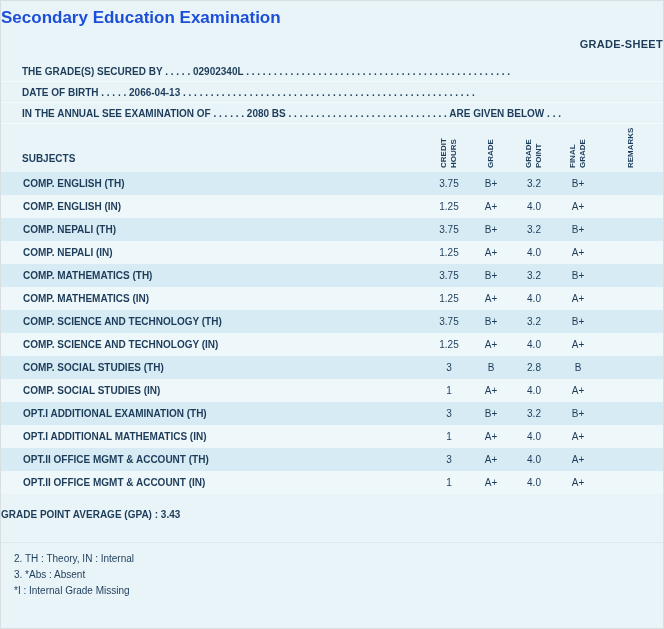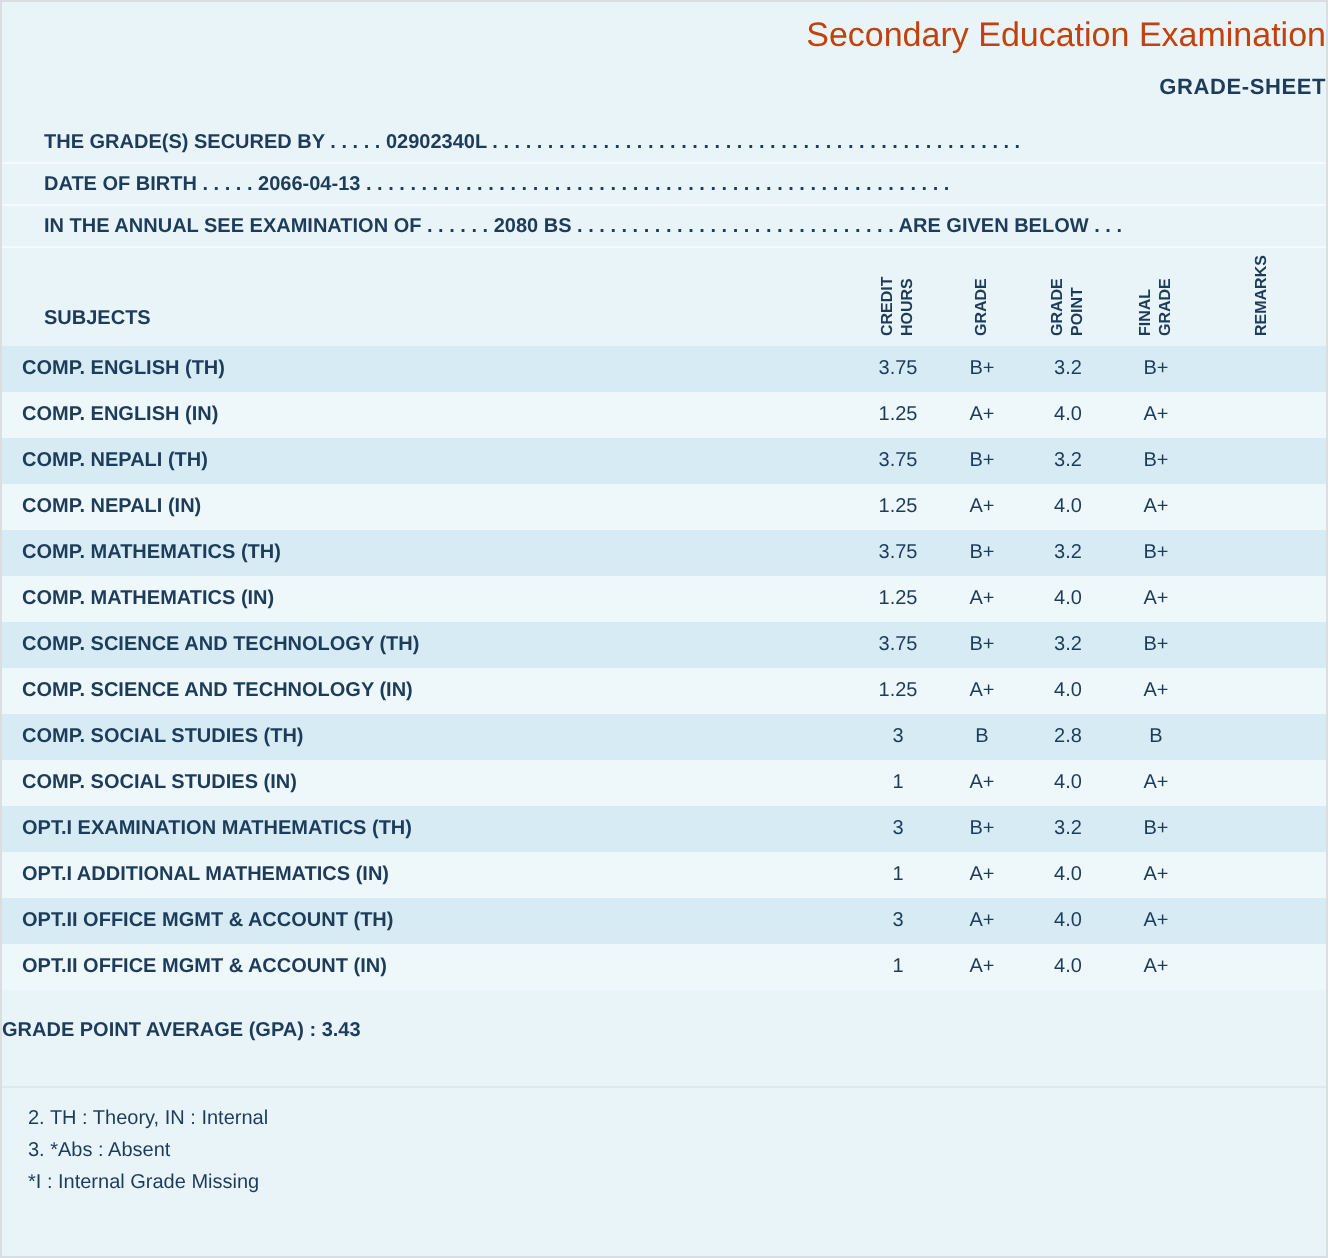--- a/index.html
+++ b/index.html
@@ -4,21 +4,21 @@
 <style>
   * { box-sizing: border-box; }
   html, body { margin: 0; padding: 0; }
   body {
     width: 664px; height: 629px; overflow: hidden;
     background: #e9f4f8;
     font-family: "Liberation Sans", sans-serif;
     color: #1d3c5a;
   }
   .page { width: 100%; height: 100%; border: 1px solid #d9dee1; padding-top: 5px; background: #e9f4f8; }
-  .title { text-align: right; font-size: 17px; color: #c2410c; font-weight: 400; margin: 2px 0 0 0; }
+  .title { text-align: left; font-size: 17px; color: #1d4ed8; font-weight: 700; margin: 2px 0 0 0; }
   .subtitle { text-align: right; font-size: 11px; font-weight: bold; margin-top: 10px; letter-spacing: 0.3px; }
   .info { margin-top: 11px; }
   .info-line {
     height: 21px; line-height: 21px; padding-left: 21px;
     font-size: 10px; font-weight: bold;
     white-space: nowrap; overflow: hidden;
     border-bottom: 1px solid #f4fafd;
   }
   table { width: 100%; border-collapse: collapse; table-layout: fixed; }
   thead th { vertical-align: bottom; height: 46px; padding: 0; font-weight: bold; }
@@ -33,21 +33,21 @@
     display: inline-block;
     writing-mode: vertical-rl;
     transform: rotate(180deg);
     height: 44px; line-height: 10px;
     font-size: 8px; font-weight: bold;
     white-space: normal; text-align: left;
   }
   tbody tr:nth-child(odd)  { background: #d6ebf3; }
   tbody tr:nth-child(even) { background: #eef7fa; }
   tbody td { height: 23px; font-size: 10px; padding: 0; }
-  td.sub { text-align: left; padding-left: 10px; font-weight: bold; }
+  td.sub { text-align: left; padding-left: 22px; font-weight: bold; }
   td.val { text-align: center; font-weight: 400; }
   .gpa { text-align: left; padding-right: 26px; margin-top: 15px; font-size: 10px; font-weight: bold; }
   .gpa span { display: inline; }
   .notes {
     margin-top: 22px; border-top: 1px solid #dceaf0;
     padding: 8px 0 0 13px; font-size: 10px; font-weight: 400;
   }
   .notes div { line-height: 16px; white-space: nowrap; overflow: hidden; }
   .notes div:nth-child(n+4) { padding-left: 15px; }
 </style>
@@ -151,21 +151,21 @@
         </tr>
         <tr>
           <td class="sub">COMP. SOCIAL STUDIES (IN)</td>
           <td class="val">1</td>
           <td class="val">A+</td>
           <td class="val">4.0</td>
           <td class="val">A+</td>
           <td class="val"></td>
         </tr>
         <tr>
-          <td class="sub">OPT.I EXAMINATION MATHEMATICS (TH)</td>
+          <td class="sub">OPT.I ADDITIONAL EXAMINATION (TH)</td>
           <td class="val">3</td>
           <td class="val">B+</td>
           <td class="val">3.2</td>
           <td class="val">B+</td>
           <td class="val"></td>
         </tr>
         <tr>
           <td class="sub">OPT.I ADDITIONAL MATHEMATICS (IN)</td>
           <td class="val">1</td>
           <td class="val">A+</td>

